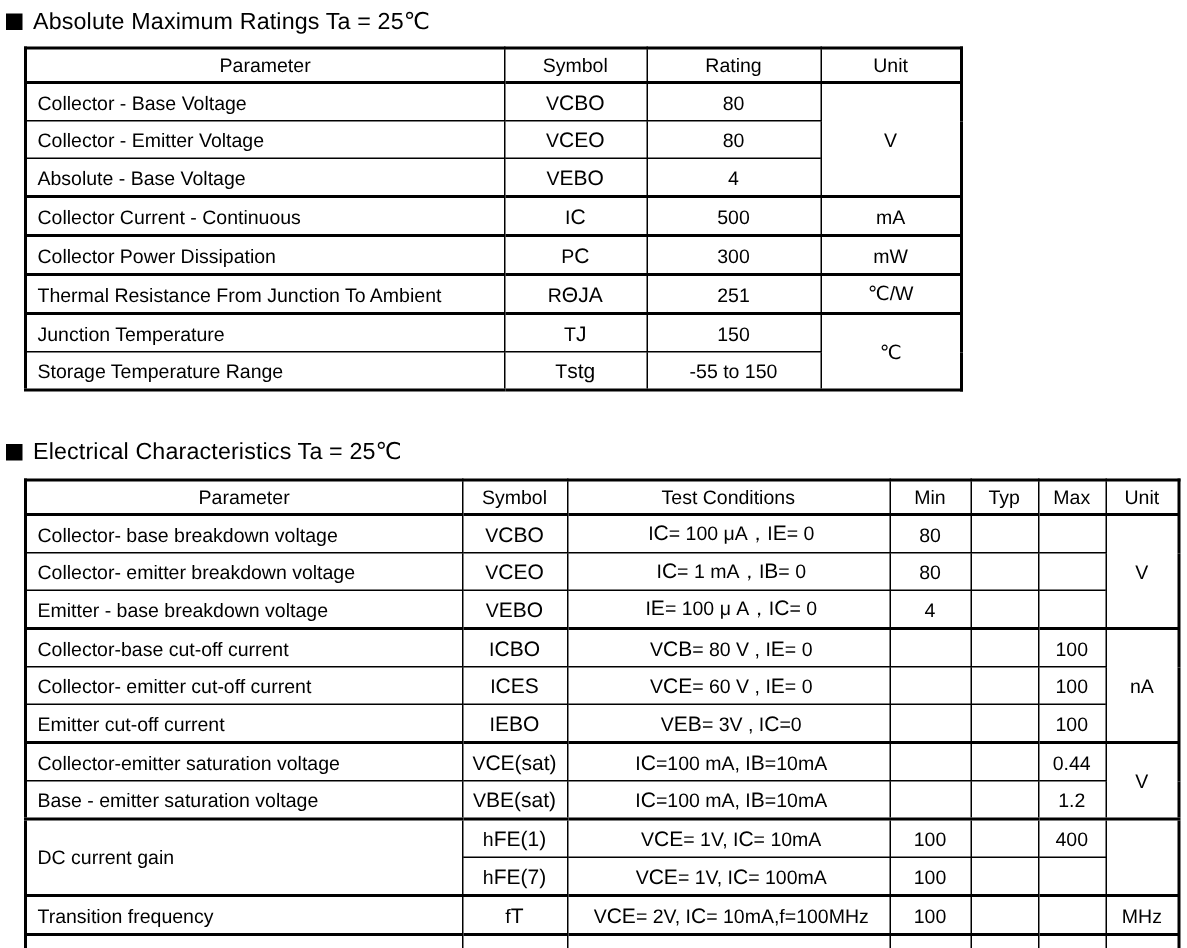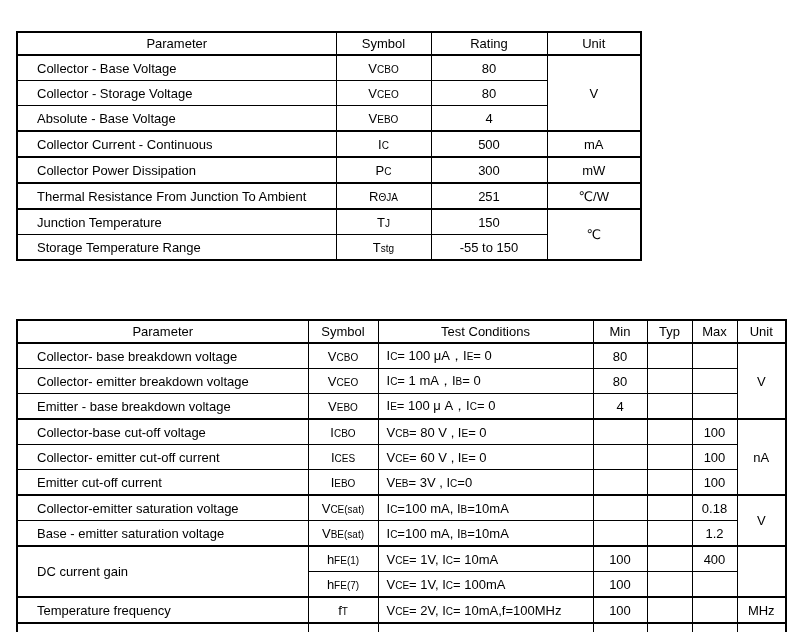--- a/index.html
+++ b/index.html
@@ -21,32 +21,36 @@
     border:2px solid #000;background:#fff;
   }
   #t1{left:16px;top:31px;width:624px;}
   #t2{left:16px;top:319px;width:769px;}
   th,td{
     border:1px solid #000;font-size:13px;font-weight:normal;height:24px;
     padding:0 2px;text-align:center;vertical-align:middle;
     overflow:hidden;white-space:nowrap;
   }
   th{height:21px;border-bottom-width:2px;margin-top:44px;}
-  td.param{text-align:left;padding:0 4px 0 19px;}
-  td.cond{text-align:left;padding:0 4px 0 8px;}
+  td.param{text-align:left;padding:0 4px 0 7px;}
+  td.cond{text-align:center;padding:0 4px 0 8px;}
   tr.ge td{border-bottom-width:2px;}
   tr.age td{border-top-width:2px;}
   tr.partial td{height:25px;}
-  .sub{font-size:10px;}
+  .sub{font-size:14px;}
 </style>
 </head>
 <body>
 
 <div class="page">
 
+  <div class="section-title" id="title1">
+    <span class="sq"></span>
+    <span>Absolute Maximum Ratings Ta = 25℃</span>
+  </div>
 
   <table id="t1">
     <colgroup>
       <col style="width:319px">
         <col style="width:95px">
         <col style="width:116px">
         <col style="width:94px">
     </colgroup>
     <thead>
         <tr>
@@ -57,21 +61,21 @@
         </tr>
       </thead>
     <tbody>
         <tr class="age">
           <td class="param">Collector - Base Voltage</td>
           <td class="c"><span>V</span><span class="sub">CBO</span></td>
           <td class="c">80</td>
           <td class="c" rowspan="3">V</td>
         </tr>
         <tr>
-          <td class="param">Collector - Storage Voltage</td>
+          <td class="param">Collector - Emitter Voltage</td>
           <td class="c"><span>V</span><span class="sub">CEO</span></td>
           <td class="c">80</td>
         </tr>
         <tr class="ge">
           <td class="param">Absolute - Base Voltage</td>
           <td class="c"><span>V</span><span class="sub">EBO</span></td>
           <td class="c">4</td>
         </tr>
         <tr class="ge age">
           <td class="param">Collector Current  - Continuous</td>
@@ -98,20 +102,24 @@
           <td class="c" rowspan="2">℃</td>
         </tr>
         <tr class="ge">
           <td class="param">Storage Temperature Range</td>
           <td class="c"><span>T</span><span class="sub">stg</span></td>
           <td class="c">-55 to 150</td>
         </tr>
       </tbody>
   </table>
 
+  <div class="section-title" id="title2">
+    <span class="sq"></span>
+    <span>Electrical Characteristics Ta = 25℃</span>
+  </div>
 
   <table id="t2">
     <colgroup>
       <col style="width:291px">
         <col style="width:70px">
         <col style="width:215px">
       <col style="width:54px">
         <col style="width:45px">
         <col style="width:45px">
         <col style="width:49px">
@@ -147,21 +155,21 @@
         </tr>
         <tr class="ge">
           <td class="param">Emitter - base breakdown voltage</td>
           <td class="c"><span>V</span><span class="sub">EBO</span></td>
           <td class="cond"><span>I</span><span class="sub">E</span><span>= 100 μ A，I</span><span class="sub">C</span><span>= 0</span></td>
           <td class="c">4</td>
           <td class="c"></td>
           <td class="c"></td>
         </tr>
         <tr class="age">
-          <td class="param">Collector-base cut-off voltage</td>
+          <td class="param">Collector-base cut-off current</td>
           <td class="c"><span>I</span><span class="sub">CBO</span></td>
           <td class="cond"><span>V</span><span class="sub">CB</span><span>= 80 V , I</span><span class="sub">E</span><span>= 0</span></td>
           <td class="c"></td>
           <td class="c"></td>
           <td class="c">100</td>
           <td class="c" rowspan="3">nA</td>
         </tr>
         <tr>
           <td class="param">Collector- emitter cut-off current</td>
           <td class="c"><span>I</span><span class="sub">CES</span></td>
@@ -177,21 +185,21 @@
           <td class="c"></td>
           <td class="c"></td>
           <td class="c">100</td>
         </tr>
         <tr class="age">
           <td class="param">Collector-emitter saturation voltage</td>
           <td class="c"><span>V</span><span class="sub">CE(sat)</span></td>
           <td class="cond"><span>I</span><span class="sub">C</span><span>=100 mA, I</span><span class="sub">B</span><span>=10mA</span></td>
           <td class="c"></td>
           <td class="c"></td>
-          <td class="c">0.18</td>
+          <td class="c">0.44</td>
           <td class="c" rowspan="2">V</td>
         </tr>
         <tr class="ge">
           <td class="param">Base - emitter saturation voltage</td>
           <td class="c"><span>V</span><span class="sub">BE(sat)</span></td>
           <td class="cond"><span>I</span><span class="sub">C</span><span>=100 mA, I</span><span class="sub">B</span><span>=10mA</span></td>
           <td class="c"></td>
           <td class="c"></td>
           <td class="c">1.2</td>
         </tr>
@@ -205,21 +213,21 @@
           <td class="c" rowspan="2"></td>
         </tr>
         <tr class="ge">
           <td class="c"><span>h</span><span class="sub">FE(7)</span></td>
           <td class="cond"><span>V</span><span class="sub">CE</span><span>= 1V, I</span><span class="sub">C</span><span>= 100mA</span></td>
           <td class="c">100</td>
           <td class="c"></td>
           <td class="c"></td>
         </tr>
         <tr class="ge age">
-          <td class="param">Temperature frequency</td>
+          <td class="param">Transition frequency</td>
           <td class="c"><span>f</span><span class="sub">T</span></td>
           <td class="cond"><span>V</span><span class="sub">CE</span><span>= 2V, I</span><span class="sub">C</span><span>= 10mA,f=100MHz</span></td>
           <td class="c">100</td>
           <td class="c"></td>
           <td class="c"></td>
           <td class="c">MHz</td>
         </tr>
         <tr class="partial age">
           <td></td>
           <td></td>

